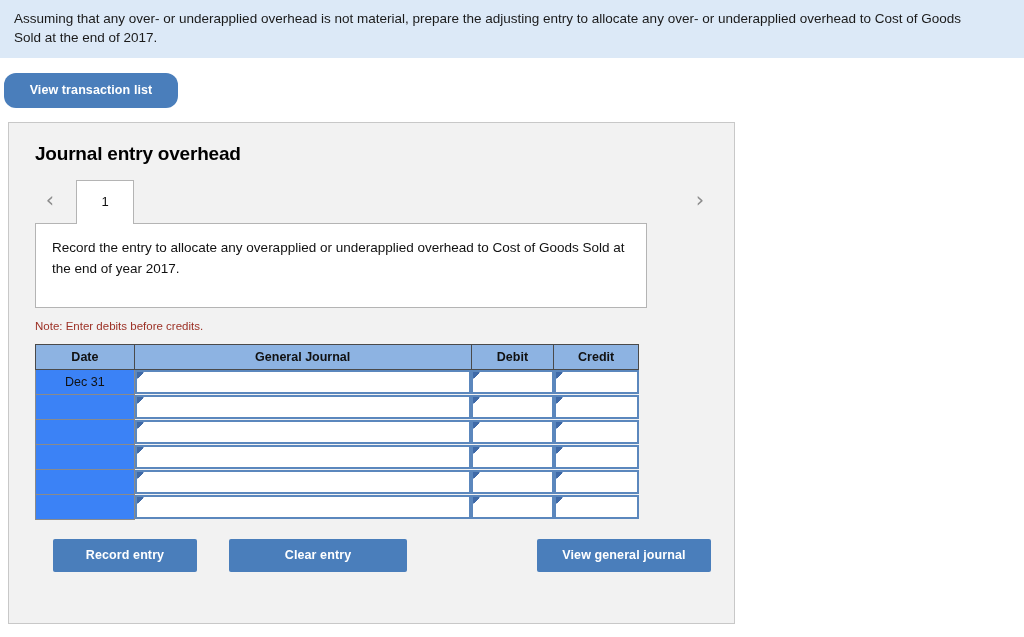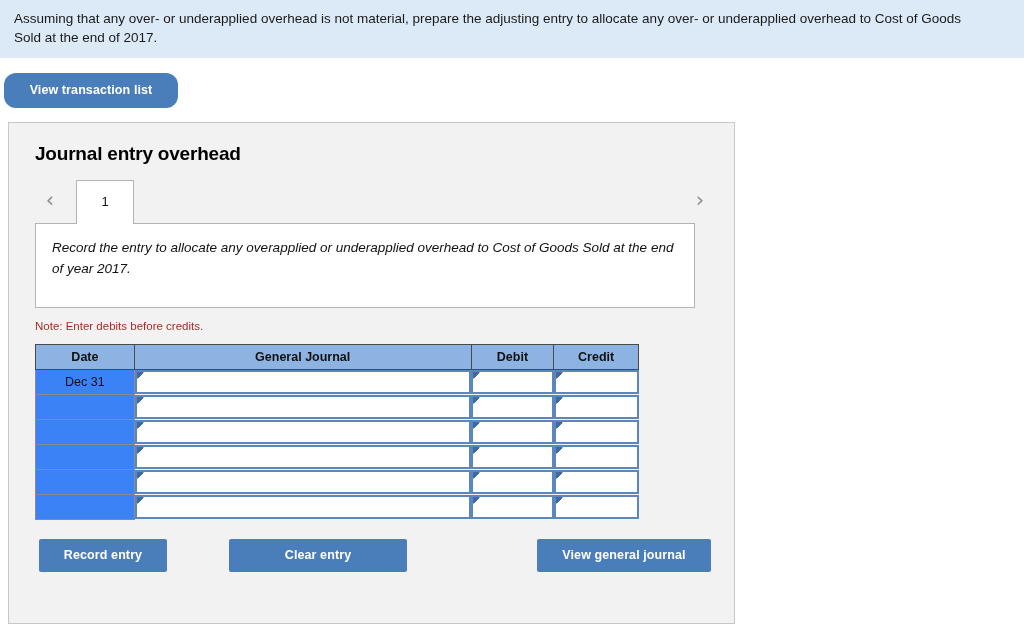--- a/index.html
+++ b/index.html
@@ -101,28 +101,27 @@
     color: #111;
     text-align: center;
     line-height: 42px;
     cursor: pointer;
     z-index: 3;
   }
 
   
   .desc-box {
     margin: 0 0 0 26px;
-    width: 660px;
+    width: 612px;
     height: 85px;
     background: #ffffff;
     border: 1px solid #b4b4b4;
     position: relative;
     z-index: 1;
     padding: 13px 16px;
-    font-style: italic;
   }
   .desc-text {
     font-size: 13.5px;
     line-height: 21px;
     color: #111;
   }
 
   
   .note {
     margin: 12px 0 0 26px;
@@ -205,21 +204,21 @@
     height: 34px;
   }
   .btn-action {
     position: absolute;
     top: 0;
     height: 33px;
     line-height: 33px;
     padding: 0 10px;
     border-radius: 2px;
   }
-  .btn-record  { left: 4px;   width: 128px; }
+  .btn-record  { left: 18px;   width: 144px; }
   .btn-clear   { left: 194px; width: 178px; }
   .btn-viewgj  { left: 502px; width: 174px; }
 </style>
 </head>
 <body>
 
 <div class="instruction-banner">
   <div class="instruction-text">Assuming that any over- or underapplied overhead is not material, prepare the adjusting entry to allocate any over- or underapplied overhead to Cost of Goods Sold at the end of 2017.</div>
 </div>
 

